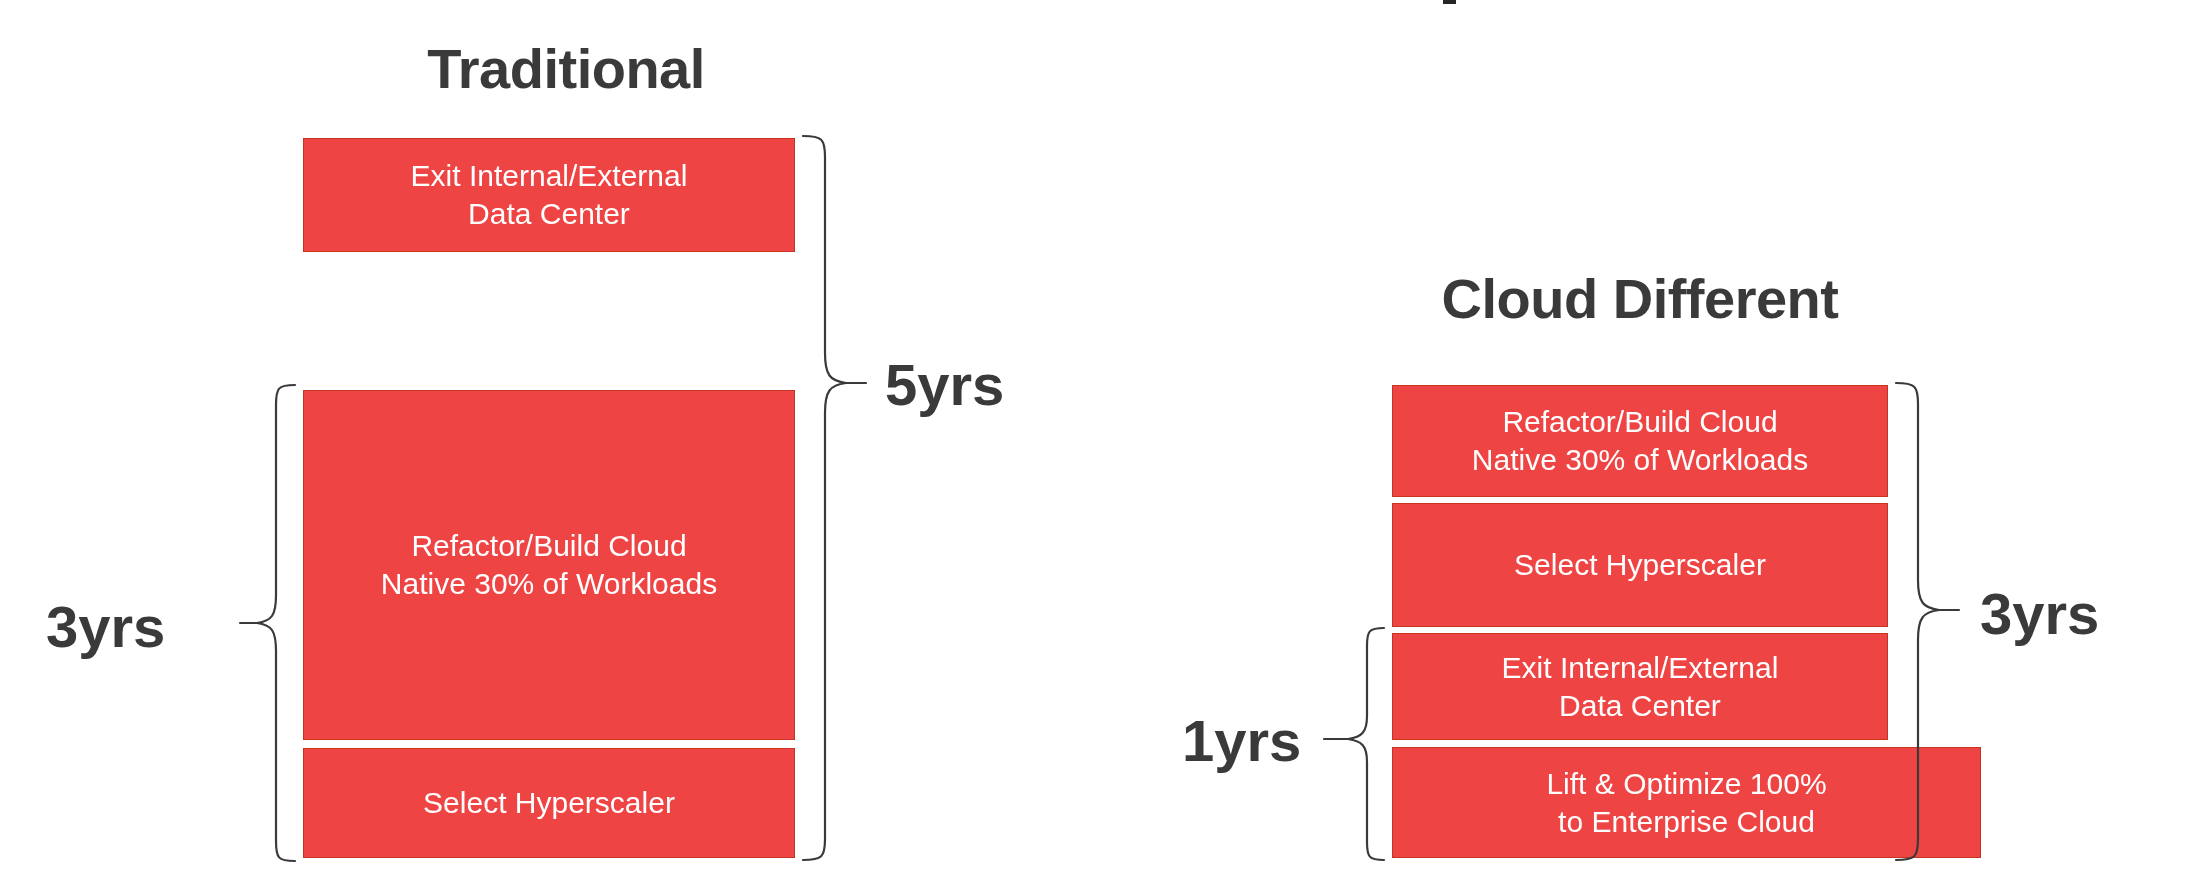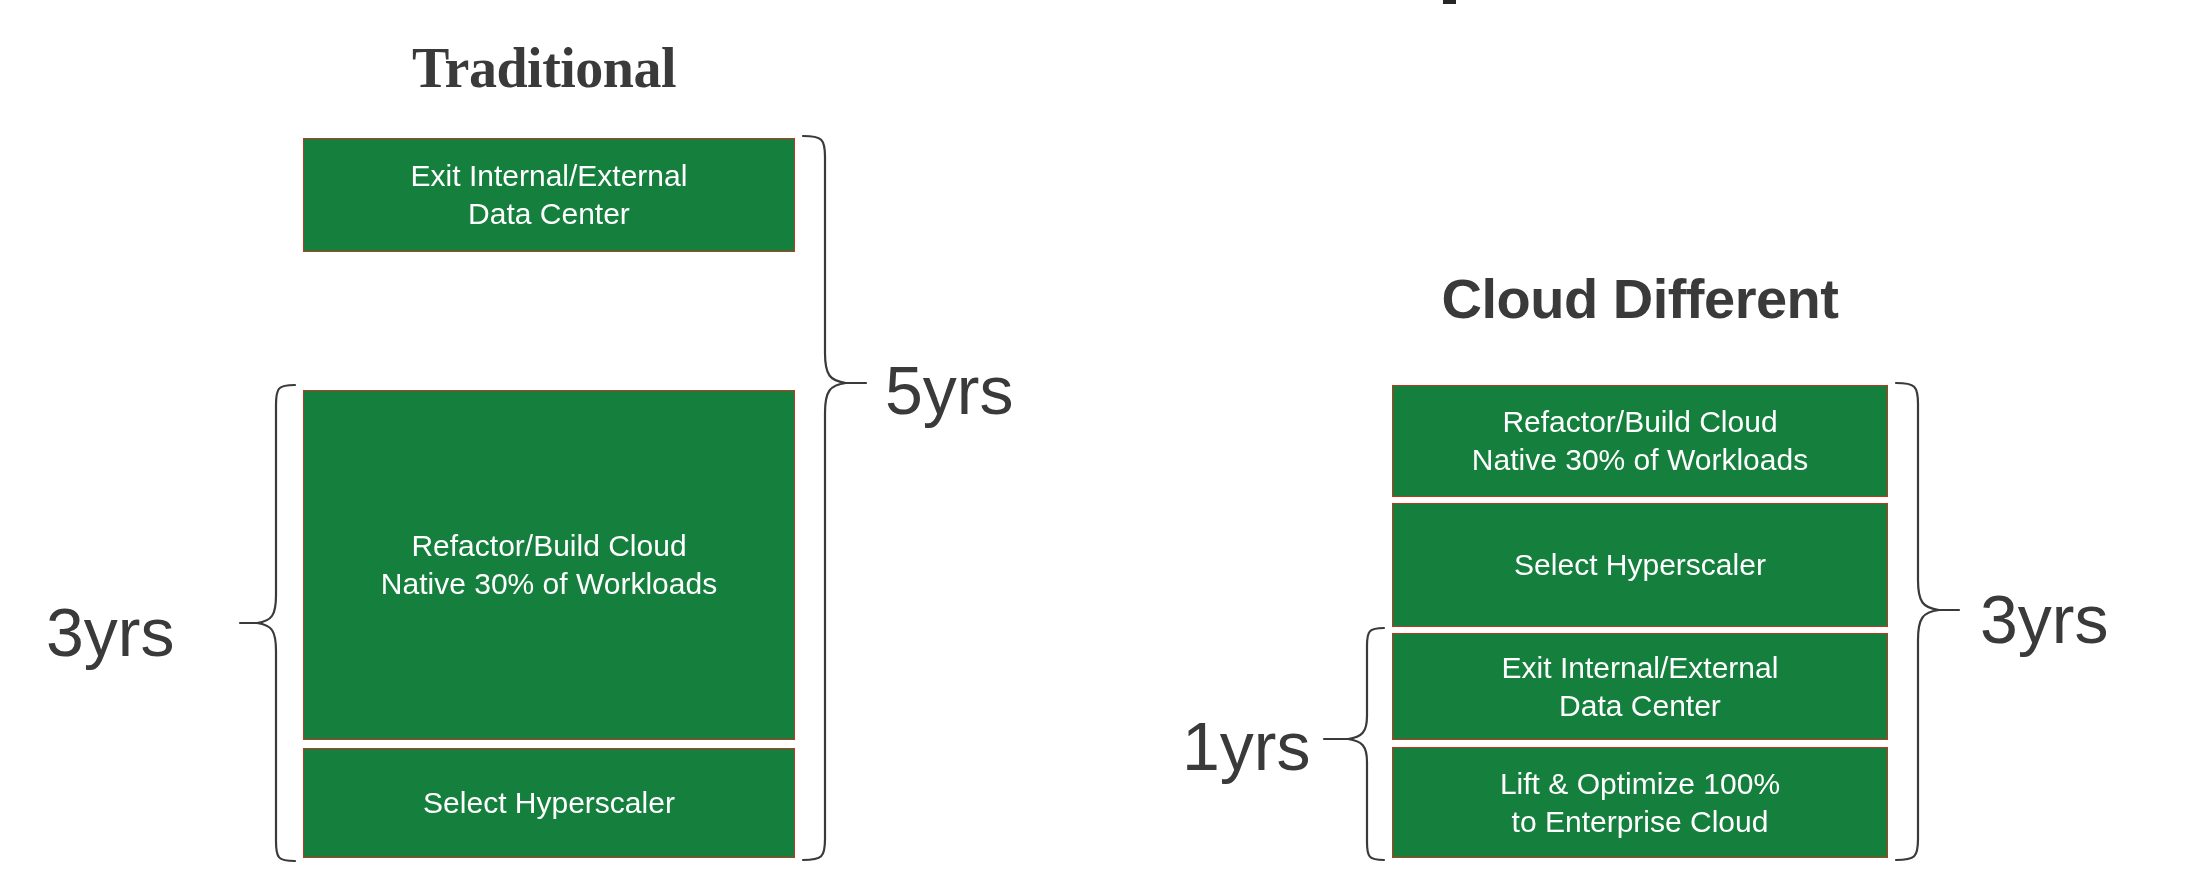--- a/index.html
+++ b/index.html
@@ -24,35 +24,34 @@
   .col-title {
     position: absolute;
     font-weight: bold;
     color: #3a3a3a;
     font-size: 56px;
     letter-spacing: -0.5px;
     white-space: nowrap;
     text-align: center;
   }
   #title-traditional {
-    left: 298px;
+    left: 320px;
     width: 492px;
     top: 36px;
-    font-family: Liberation Serif, serif;
   }
   #title-cloud-different {
     left: 1392px;
     width: 496px;
     top: 266px;
   }
 
   
   .stage-box {
     position: absolute;
-    background: #15803d;
+    background: #ef4444;
     border: 1px solid #c4351f;
     box-sizing: border-box;
     display: flex;
     align-items: center;
     justify-content: center;
     color: #ffffff;
     font-size: 30px;
     line-height: 1.26;
     text-align: center;
     padding: 2px 10px;
@@ -68,23 +67,23 @@
     position: absolute;
   }
   .brace svg {
     display: block;
     overflow: visible;
   }
 
   
   .year-label {
     position: absolute;
-    font-weight: normal;
+    font-weight: bold;
     color: #3a3a3a;
-    font-size: 68px;
+    font-size: 58px;
     white-space: nowrap;
     line-height: 1;
   }
 
   
   #top-crop-remnant {
     position: absolute;
     left: 1443px;
     top: -6px;
     width: 13px;
@@ -143,21 +142,21 @@
 
   <div class="stage-box" style="left:1392px; top:503px; width:496px; height:124px;">
     <span class="label">Select Hyperscaler</span>
   </div>
 
   <div class="stage-box" style="left:1392px; top:633px; width:496px; height:107px;">
     <span class="label">Exit Internal/External
 Data Center</span>
   </div>
 
-  <div class="stage-box" style="left:1392px; top:747px; width:496px; height:111px;">
+  <div class="stage-box" style="left:1392px; top:747px; width:589px; height:111px;">
     <span class="label">Lift &amp; Optimize 100%
 to Enterprise Cloud</span>
   </div>
 
   <div class="brace" style="left:1322px; top:626px; width:65px; height:238px;">
     <svg width="65" height="238" viewBox="0 0 65 238" fill="none">
       <path d="M62 2 C47 2 45 5 45 20 L45 90 C45 106 40 111 26 113 C40 115 45 120 45 136 L45 216 C45 231 47 234 62 234" stroke="#3a3a3a" stroke-width="2.2" fill="none" stroke-linecap="round"></path>
       <path d="M26 113 L2 113" stroke="#3a3a3a" stroke-width="2.2" stroke-linecap="round"></path>
     </svg>
   </div>

